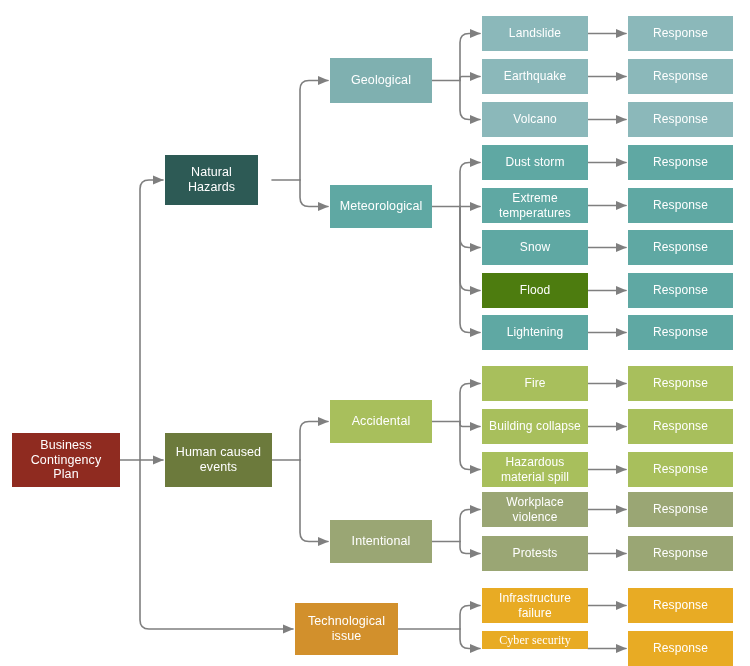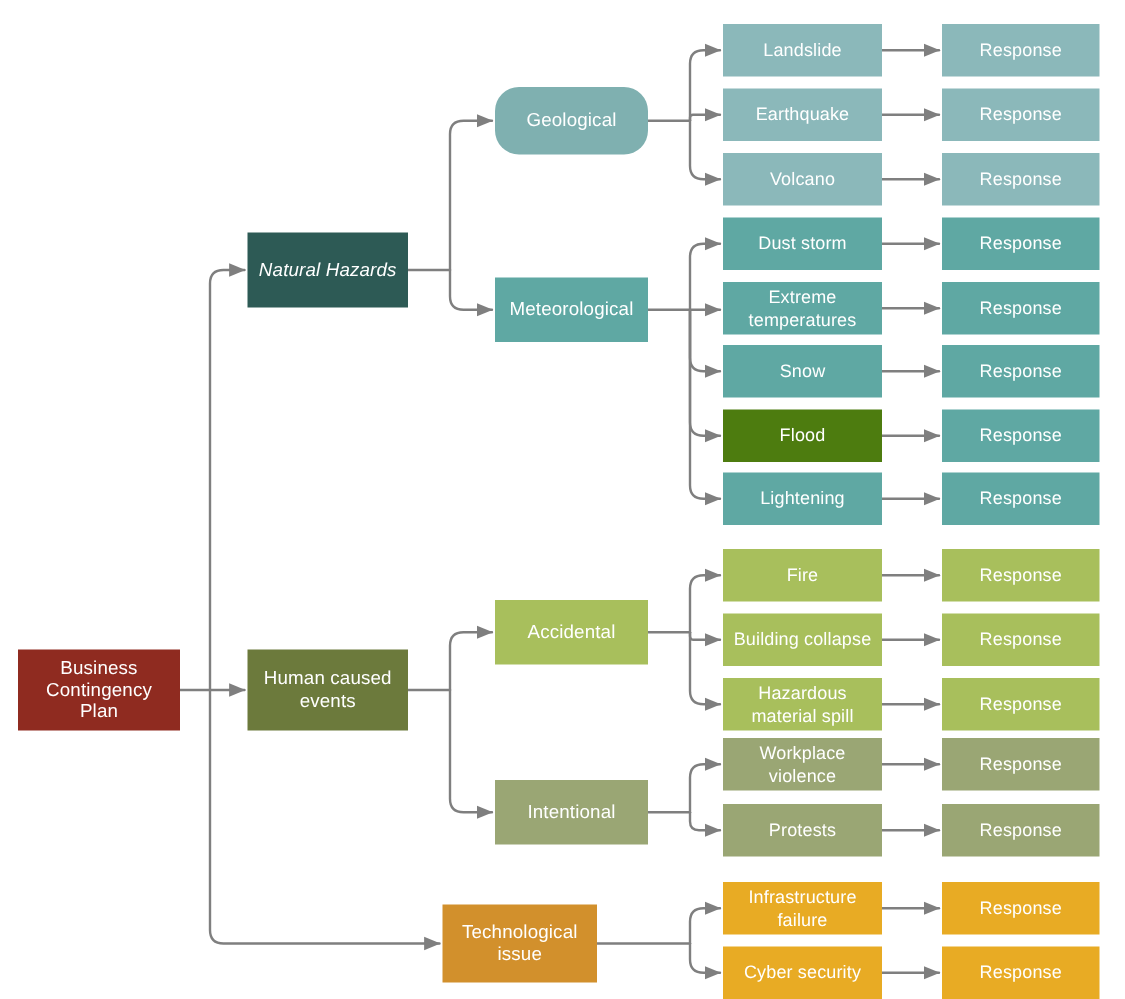--- a/index.html
+++ b/index.html
@@ -107,32 +107,32 @@
         <path d="M588,605.5 H626" fill="none" stroke="#7f7f7f" stroke-width="1.6" stroke-linecap="round" marker-end="url(#arrowhead)"></path>
         <path d="M588,648.5 H626" fill="none" stroke="#7f7f7f" stroke-width="1.6" stroke-linecap="round" marker-end="url(#arrowhead)"></path>
       </g>
   </svg>
   <div id="node-layer">
       <div class="node n-root" style="left: 12px; top: 433px; width: 108px; height: 54px; background: rgb(143, 43, 32);">
         <span class="node-label">Business
 Contingency
 Plan</span>
       </div>
-      <div class="node n-l1" style="left: 165px; top: 155px; width: 107px; height: 50px; background: rgb(45, 90, 85); font-style: italic;">
+      <div class="node n-l1" style="left: 165px; top: 155px; width: 93px; height: 50px; background: rgb(45, 90, 85);">
         <span class="node-label">Natural Hazards</span>
       </div>
       <div class="node n-l1" style="left: 165px; top: 433px; width: 107px; height: 54px; background: rgb(108, 122, 60);">
         <span class="node-label">Human caused
 events</span>
       </div>
       <div class="node n-l1" style="left: 295px; top: 603px; width: 103px; height: 52px; background: rgb(210, 144, 44);">
         <span class="node-label">Technological
 issue</span>
       </div>
-      <div class="node n-l2" style="left: 330px; top: 58px; width: 102px; height: 45px; background: rgb(127, 176, 176); border-radius: 16px;">
+      <div class="node n-l2" style="left: 330px; top: 58px; width: 102px; height: 45px; background: rgb(127, 176, 176);">
         <span class="node-label">Geological</span>
       </div>
       <div class="node n-l2" style="left: 330px; top: 185px; width: 102px; height: 43px; background: rgb(95, 168, 163);">
         <span class="node-label">Meteorological</span>
       </div>
       <div class="node n-l2" style="left: 330px; top: 400px; width: 102px; height: 43px; background: rgb(168, 191, 92);">
         <span class="node-label">Accidental</span>
       </div>
       <div class="node n-l2" style="left: 330px; top: 520px; width: 102px; height: 43px; background: rgb(154, 166, 116);">
         <span class="node-label">Intentional</span>
@@ -176,21 +176,21 @@
         <span class="node-label">Workplace
 violence</span>
       </div>
       <div class="node n-leaf" style="left: 482px; top: 536px; width: 106px; height: 35px; background: rgb(154, 166, 116);">
         <span class="node-label">Protests</span>
       </div>
       <div class="node n-leaf" style="left: 482px; top: 588px; width: 106px; height: 35px; background: rgb(232, 171, 36);">
         <span class="node-label">Infrastructure
 failure</span>
       </div>
-      <div class="node n-leaf" style="left: 482px; top: 631px; width: 106px; height: 35px; background: rgb(232, 171, 36);">
+      <div class="node n-leaf" style="left: 482px; top: 631px; width: 106px; height: 18px; background: rgb(232, 171, 36); font-family: Liberation Serif, serif;">
         <span class="node-label">Cyber security</span>
       </div>
       <div class="node n-resp" style="left: 628px; top: 16px; width: 105px; height: 35px; background: rgb(139, 184, 186);">
         <span class="node-label">Response</span>
       </div>
       <div class="node n-resp" style="left: 628px; top: 59px; width: 105px; height: 35px; background: rgb(139, 184, 186);">
         <span class="node-label">Response</span>
       </div>
       <div class="node n-resp" style="left: 628px; top: 102px; width: 105px; height: 35px; background: rgb(139, 184, 186);">
         <span class="node-label">Response</span>

